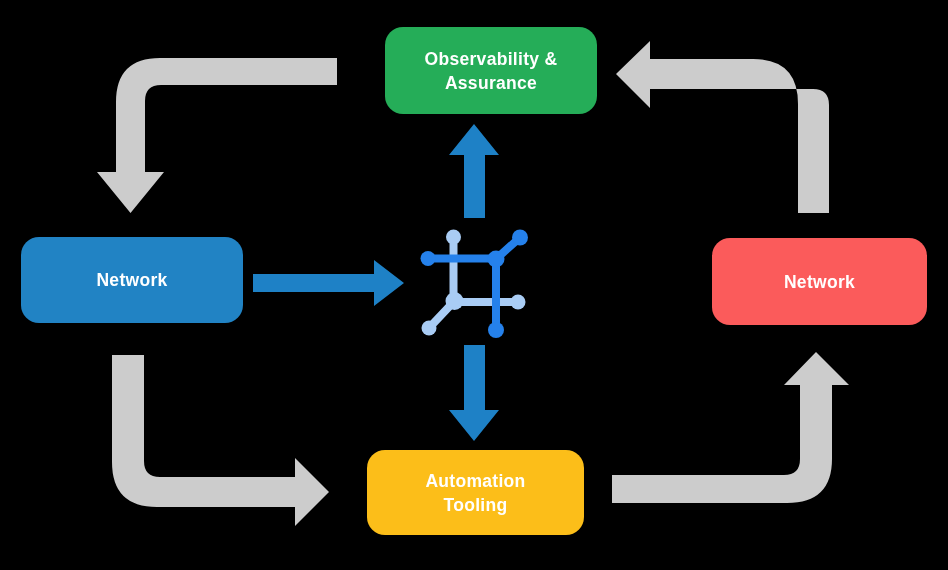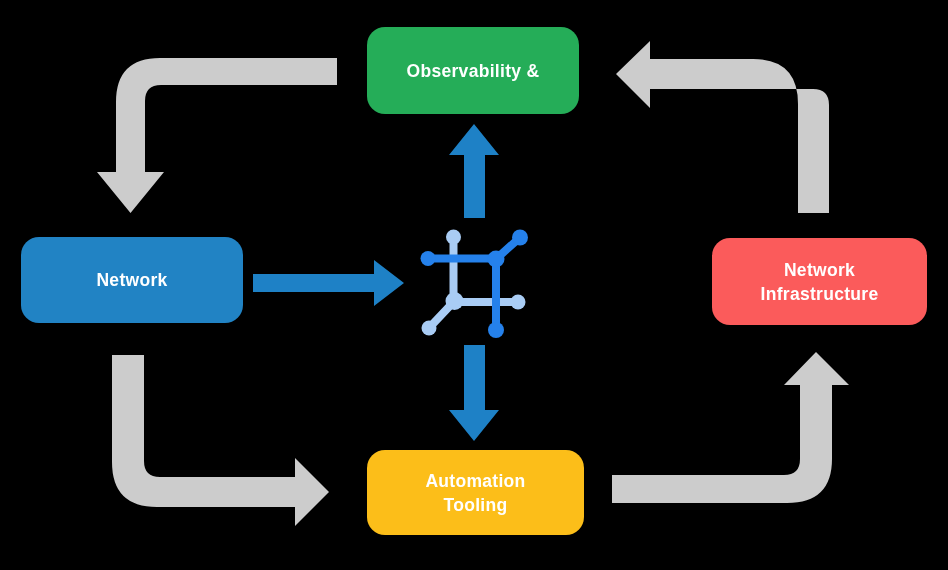--- a/index.html
+++ b/index.html
@@ -7,21 +7,21 @@
     position:relative;width:948px;height:570px;background:#000;
     font-family:"Liberation Sans","DejaVu Sans",sans-serif;overflow:hidden;
   }
   .arrow-layer{position:absolute;left:0;top:0;width:948px;height:570px;}
   .node{
     position:absolute;border-radius:18px;display:flex;flex-direction:column;
     align-items:center;justify-content:center;color:#fff;
     font-size:17.5px;font-weight:600;letter-spacing:.3px;line-height:24px;
     text-align:center;
   }
-  .node-green{left:367px;top:27px;width:212px;height:87px;background:#25AD58;}
+  .node-green{left:385px;top:27px;width:212px;height:87px;background:#25AD58;}
   .node-blue{left:21px;top:237px;width:222px;height:86px;background:#2183C4;}
   .node-red{left:712px;top:238px;width:215px;height:87px;background:#FB5B5B;}
   .node-yellow{left:367px;top:450px;width:217px;height:85px;background:#FCBE19;text-align:right;}
 </style>
 </head>
 <body>
 
 <div class="stage">
 
   <svg class="arrow-layer" width="948" height="570" viewBox="0 0 948 570" xmlns="http://www.w3.org/2000/svg">
@@ -54,29 +54,29 @@
         <circle cx="8" cy="31.5" r="7.5"></circle>
         <circle cx="100" cy="10.5" r="8"></circle>
         <circle cx="76" cy="103" r="8"></circle>
         <circle cx="76" cy="32" r="8.5"></circle>
       </g>
     </g>
   </svg>
 
   <div class="node node-green">
     <span>Observability &amp;</span>
+    <span>Assurance</span>
   </div>
 
   <div class="node node-blue">
     <span>Network</span>
   </div>
 
   <div class="node node-red">
     <span>Network</span>
-    <span>Infrastructure</span>
   </div>
 
   <div class="node node-yellow">
     <span>Automation</span>
     <span>Tooling</span>
   </div>
 
 </div>
 
 </body></html>

